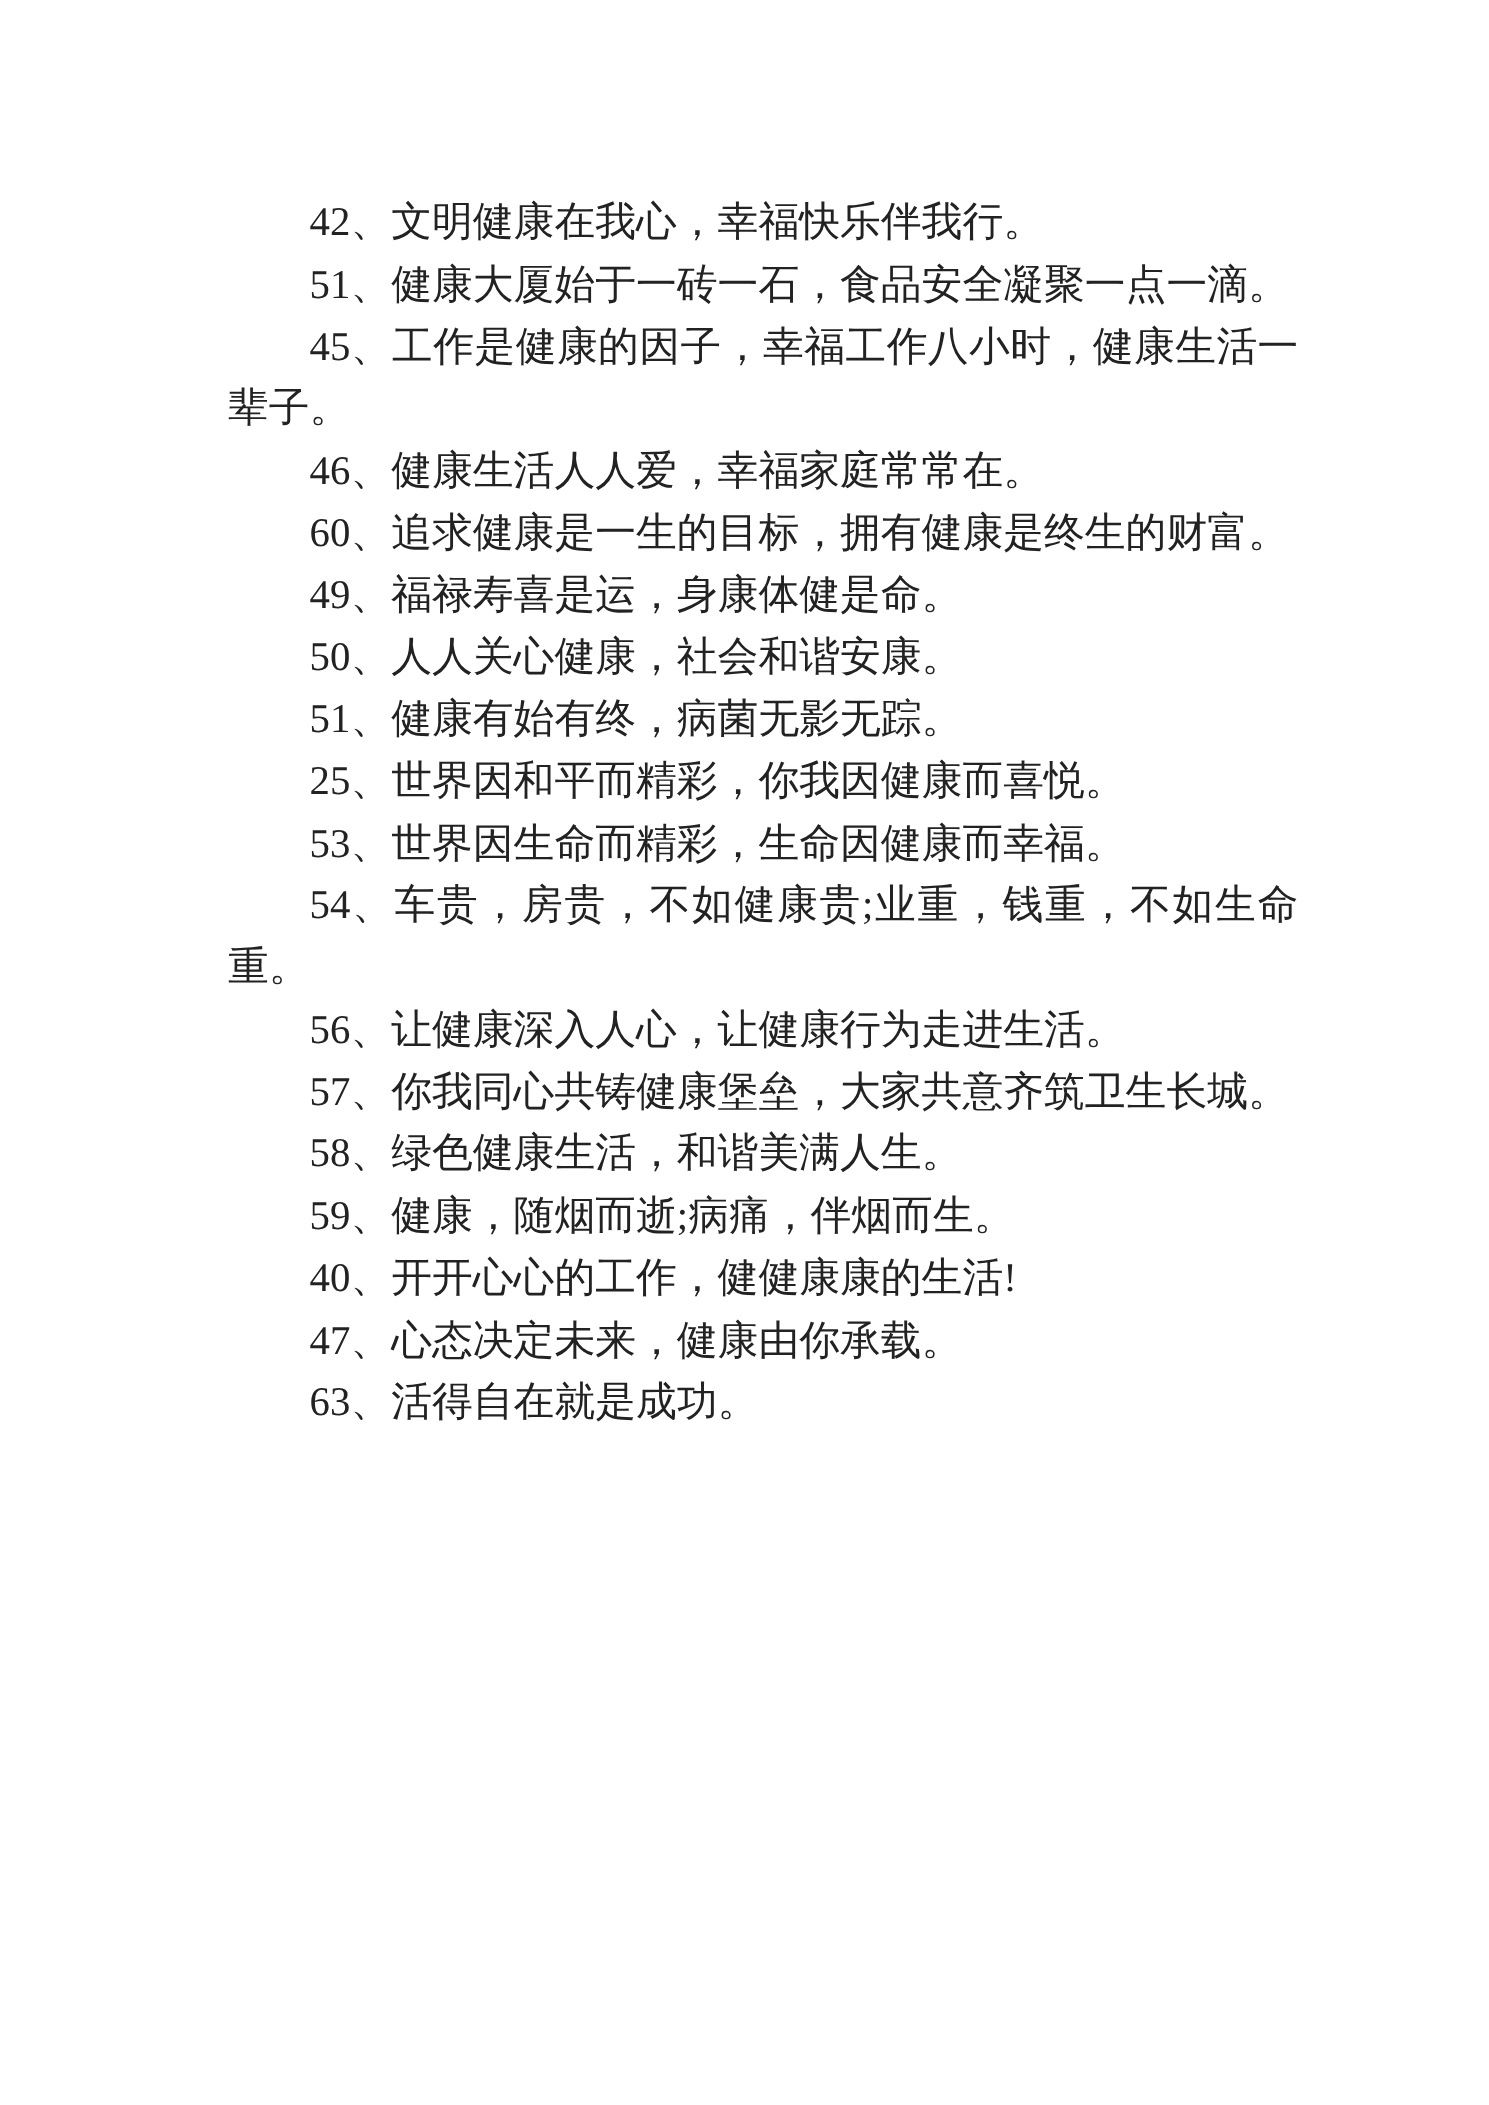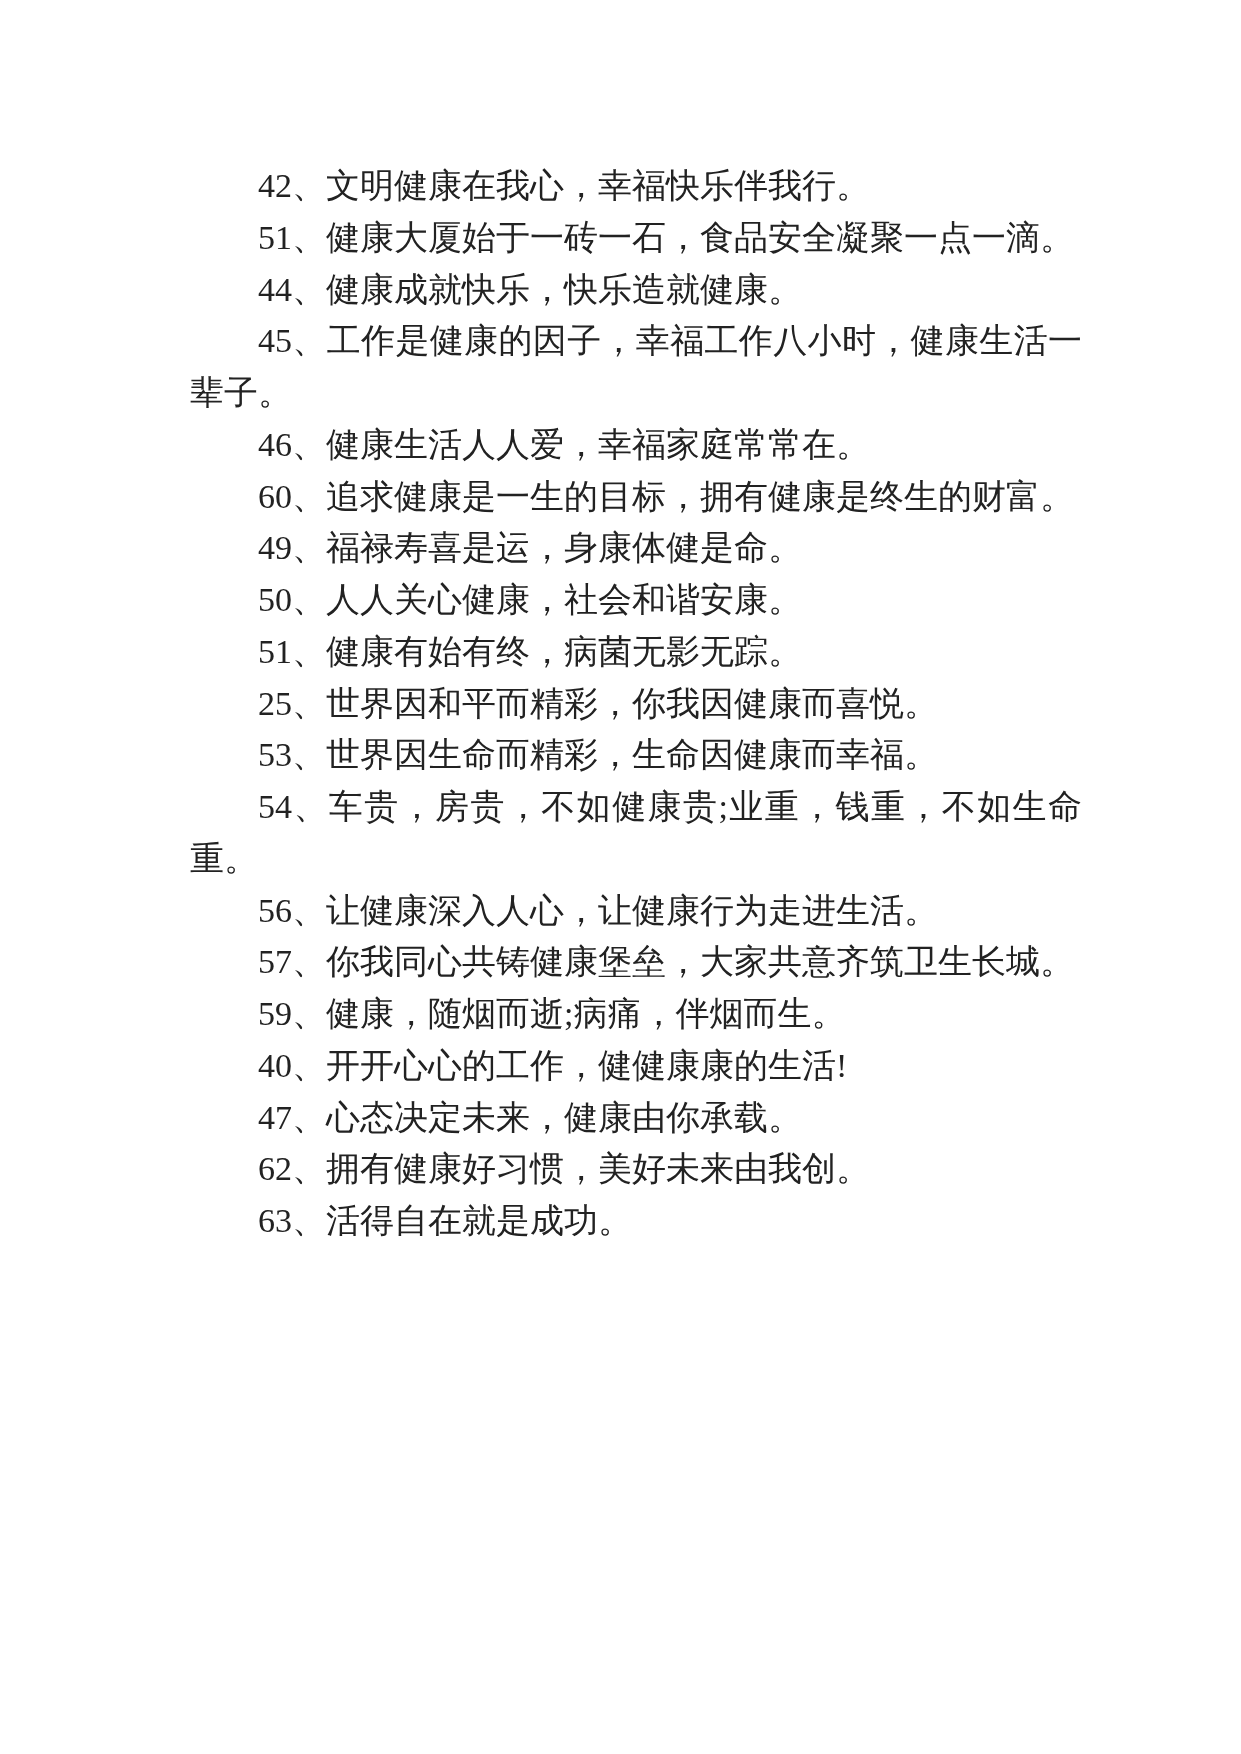--- a/index.html
+++ b/index.html
@@ -32,31 +32,30 @@
     font-weight: normal;
   }
 </style>
 </head>
 <body>
 
 <div class="page">
   <div class="content">
     <p class="item">42、文明健康在我心，幸福快乐伴我行。</p>
     <p class="item">51、健康大厦始于一砖一石，食品安全凝聚一点一滴。</p>
-    <p class="item">44、健康成就快乐，快乐造就健康。</p>
     <p class="item">45、工作是健康的因子，幸福工作八小时，健康生活一辈子。</p>
     <p class="item">46、健康生活人人爱，幸福家庭常常在。</p>
     <p class="item">60、追求健康是一生的目标，拥有健康是终生的财富。</p>
     <p class="item">49、福禄寿喜是运，身康体健是命。</p>
     <p class="item">50、人人关心健康，社会和谐安康。</p>
     <p class="item">51、健康有始有终，病菌无影无踪。</p>
     <p class="item">25、世界因和平而精彩，你我因健康而喜悦。</p>
     <p class="item">53、世界因生命而精彩，生命因健康而幸福。</p>
     <p class="item">54、车贵，房贵，不如健康贵;业重，钱重，不如生命重。</p>
     <p class="item">56、让健康深入人心，让健康行为走进生活。</p>
     <p class="item">57、你我同心共铸健康堡垒，大家共意齐筑卫生长城。</p>
+    <p class="item">58、绿色健康生活，和谐美满人生。</p>
     <p class="item">59、健康，随烟而逝;病痛，伴烟而生。</p>
     <p class="item">40、开开心心的工作，健健康康的生活!</p>
     <p class="item">47、心态决定未来，健康由你承载。</p>
-    <p class="item">62、拥有健康好习惯，美好未来由我创。</p>
     <p class="item">63、活得自在就是成功。</p>
   </div>
 </div>
 
 </body></html>

